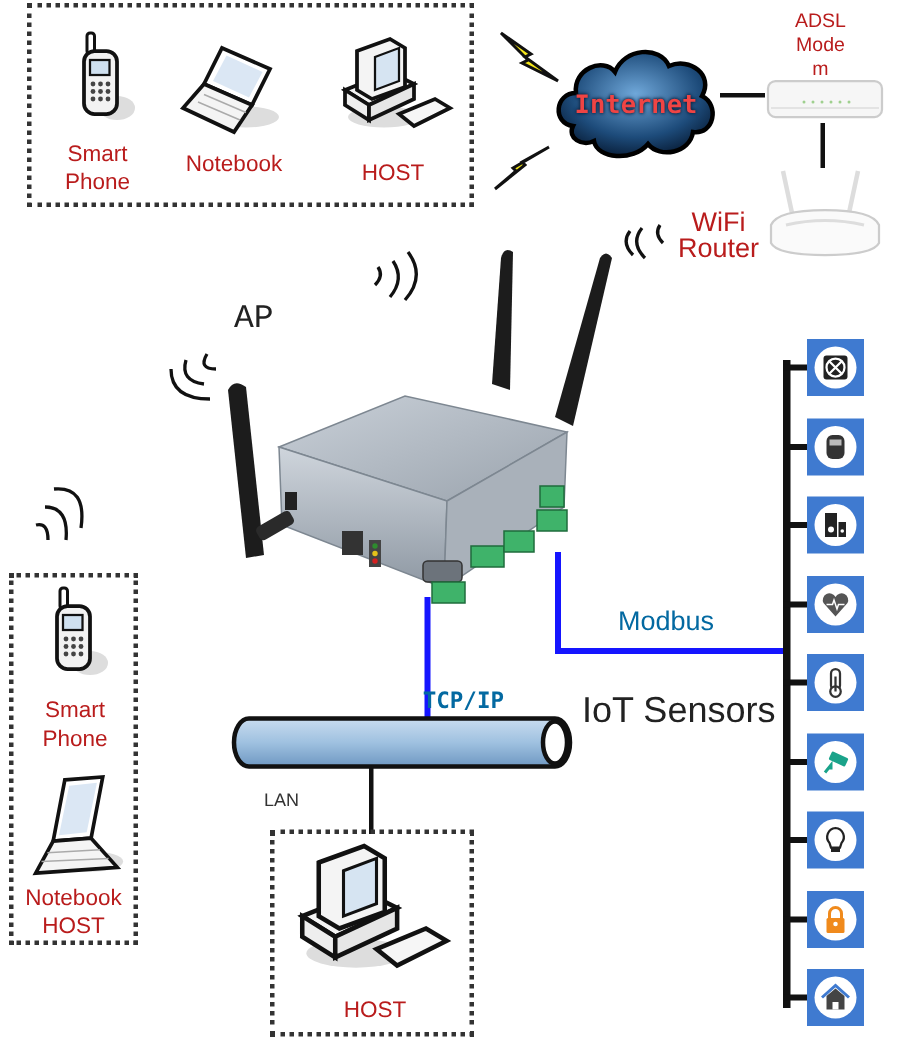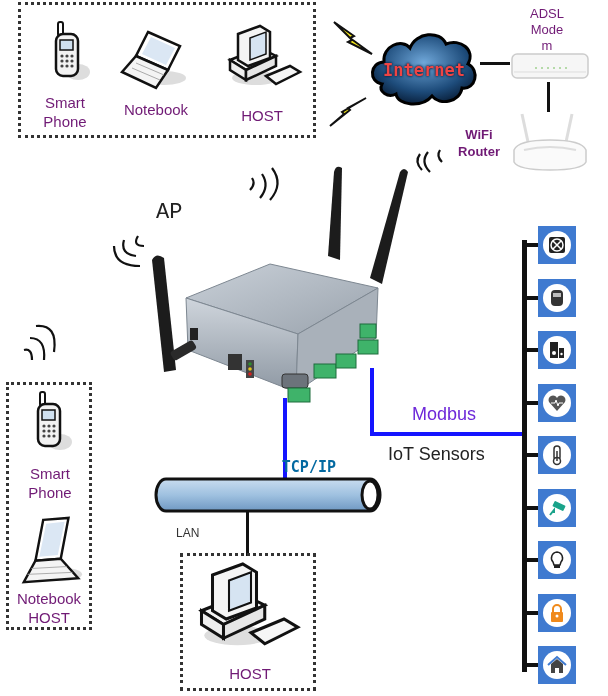--- a/index.html
+++ b/index.html
@@ -1,19 +1,19 @@
 <!DOCTYPE html>
 <html><head>
 <meta charset="utf-8">
 <style>
   html,body{margin:0;padding:0;background:#fff;}
   body{width:608px;height:696px;position:relative;overflow:hidden;font-family:"Liberation Sans",sans-serif;color:#333;}
   .abs{position:absolute;}
   .dotbox{position:absolute;border:3px dotted #333;box-sizing:border-box;}
-  .lbl{position:absolute;text-align:center;font-size:15px;line-height:19px;color:#701a75;}
+  .lbl{position:absolute;text-align:center;font-size:15px;line-height:19px;color:#b91c1c;}
   svg{position:absolute;overflow:visible;}
   .sensor{position:absolute;width:38px;height:38px;background:#3f7ad0;display:flex;align-items:center;justify-content:center;}
   .sensor .disc{width:28px;height:28px;border-radius:50%;background:#fff;display:flex;align-items:center;justify-content:center;}
 </style>
 </head>
 <body>
 
 <div class="dotbox" style="left:18px;top:2px;width:298px;height:136px;"></div>
 
 <svg style="left:50px;top:20px;" width="40" height="62" viewBox="0 0 40 62">
@@ -100,21 +100,21 @@
     </g>
 </svg>
 <div class="abs" style="left:547px;top:82px;width:3px;height:30px;background:#111;"></div>
 
 <svg style="left:510px;top:112px;" width="80" height="60" viewBox="0 0 80 60">
   <line x1="18" y1="30" x2="12" y2="2" stroke="#ddd" stroke-width="3"></line>
   <line x1="56" y1="30" x2="62" y2="2" stroke="#ddd" stroke-width="3"></line>
   <path d="M4,38 Q8,28 40,28 Q72,28 76,38 L76,50 Q72,58 40,58 Q8,58 4,50 Z" fill="#fafafa" stroke="#ccc" stroke-width="1.5"></path>
   <path d="M14,38 Q40,32 66,38" fill="none" stroke="#ddd" stroke-width="2"></path>
 </svg>
-<div class="lbl" style="left:452px;top:126px;width:54px;font-size:13px;line-height:17px;font-weight:bold;">
+<div class="lbl" style="left:452px;top:140px;width:54px;font-size:18px;line-height:17px;">
   <div>WiFi</div>
   <div>Router</div>
 </div>
 
 <svg style="left:410px;top:146px;" width="36" height="30" viewBox="0 0 36 30">
   <g fill="none" stroke="#111" stroke-width="2.2">
       <path d="M10,8 Q4,16 12,24"></path>
       <path d="M18,6 Q10,16 20,26"></path>
       <path d="M30,4 Q26,10 32,16"></path>
     </g>
@@ -177,22 +177,22 @@
     <rect x="164" y="204" width="22" height="14"></rect>
     <rect x="186" y="194" width="20" height="14"></rect>
     <rect x="208" y="180" width="20" height="14"></rect>
     <rect x="210" y="164" width="16" height="14"></rect>
   </g>
   <rect x="20" y="186" width="26" height="10" rx="3" fill="#2a2a2a" transform="rotate(-30 32 190)"></rect>
 </svg>
 
 <div class="abs" style="left:370px;top:368px;width:4px;height:66px;background:#1515ff;"></div>
 <div class="abs" style="left:370px;top:432px;width:154px;height:4px;background:#1515ff;"></div>
-<div class="abs" style="left:412px;top:404px;font-size:18px;color:#6d28d9;">Modbus</div>
-<div class="abs" style="left:388px;top:444px;font-size:18px;color:#222;">IoT Sensors</div>
+<div class="abs" style="left:412px;top:404px;font-size:18px;color:#0369a1;">Modbus</div>
+<div class="abs" style="left:388px;top:460px;font-size:24px;color:#222;">IoT Sensors</div>
 
 <div class="abs" style="left:283px;top:398px;width:4px;height:82px;background:#1515ff;"></div>
 
 <svg style="left:152px;top:476px;" width="232" height="38" viewBox="0 0 232 38">
   <defs>
     <linearGradient id="bg" x1="0" y1="0" x2="0" y2="1">
       <stop offset="0%" stop-color="#c9dcef"></stop>
       <stop offset="50%" stop-color="#9fc1e0"></stop>
       <stop offset="100%" stop-color="#6f98c2"></stop>
     </linearGradient>

